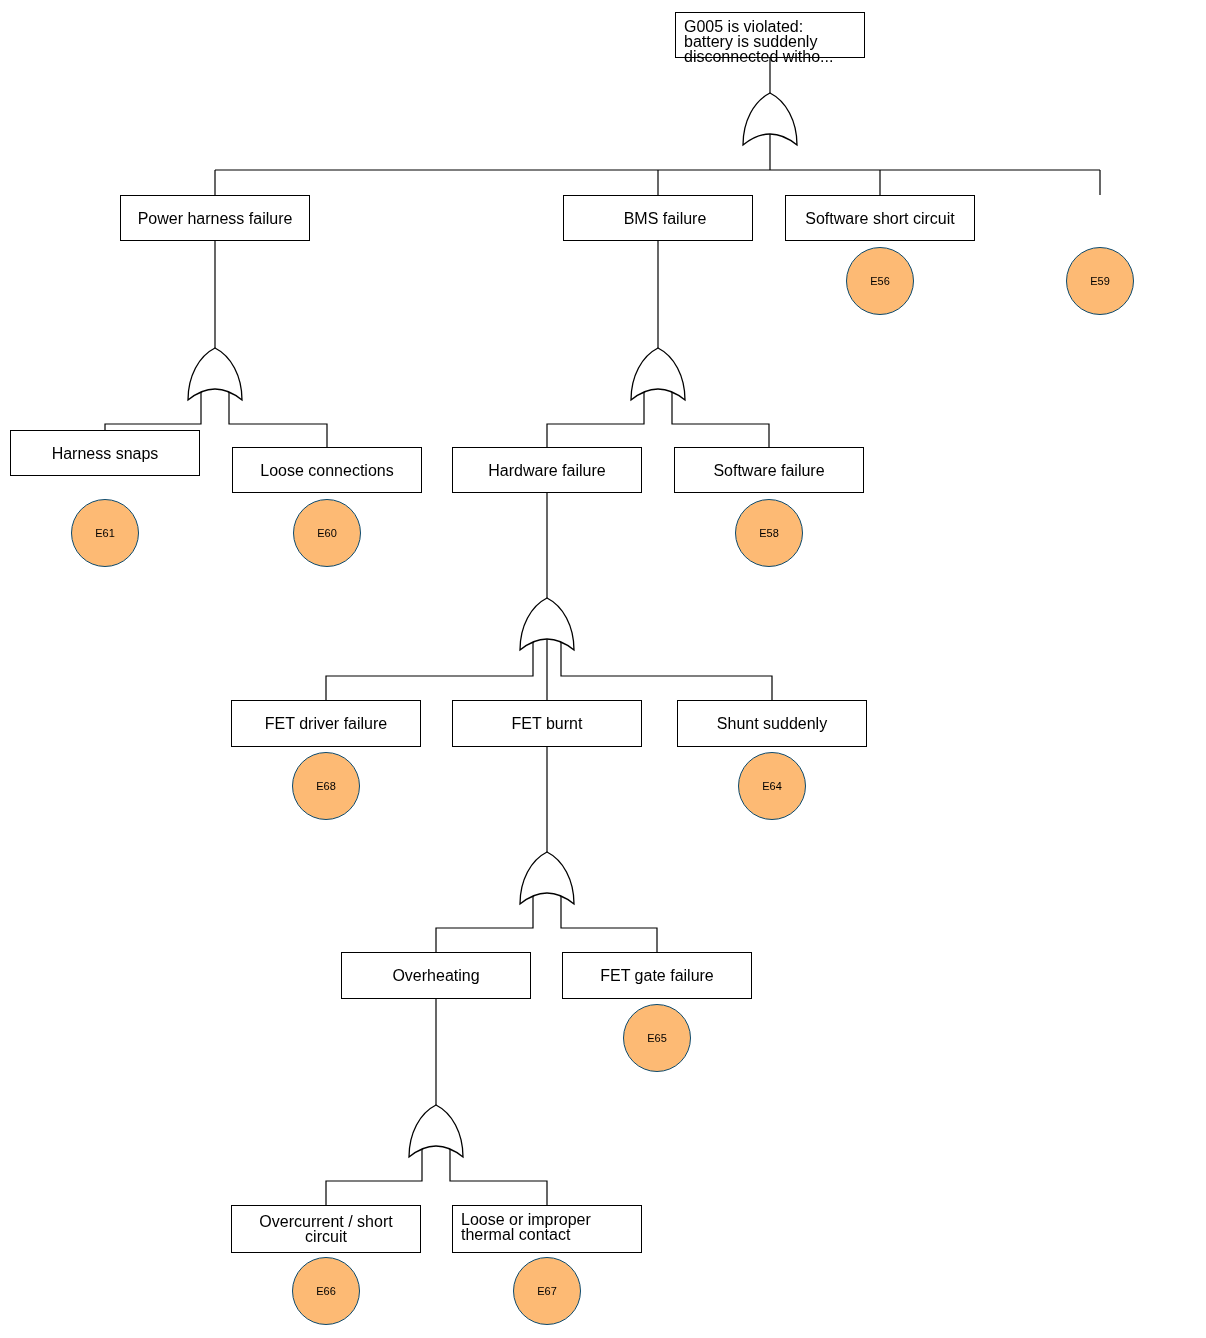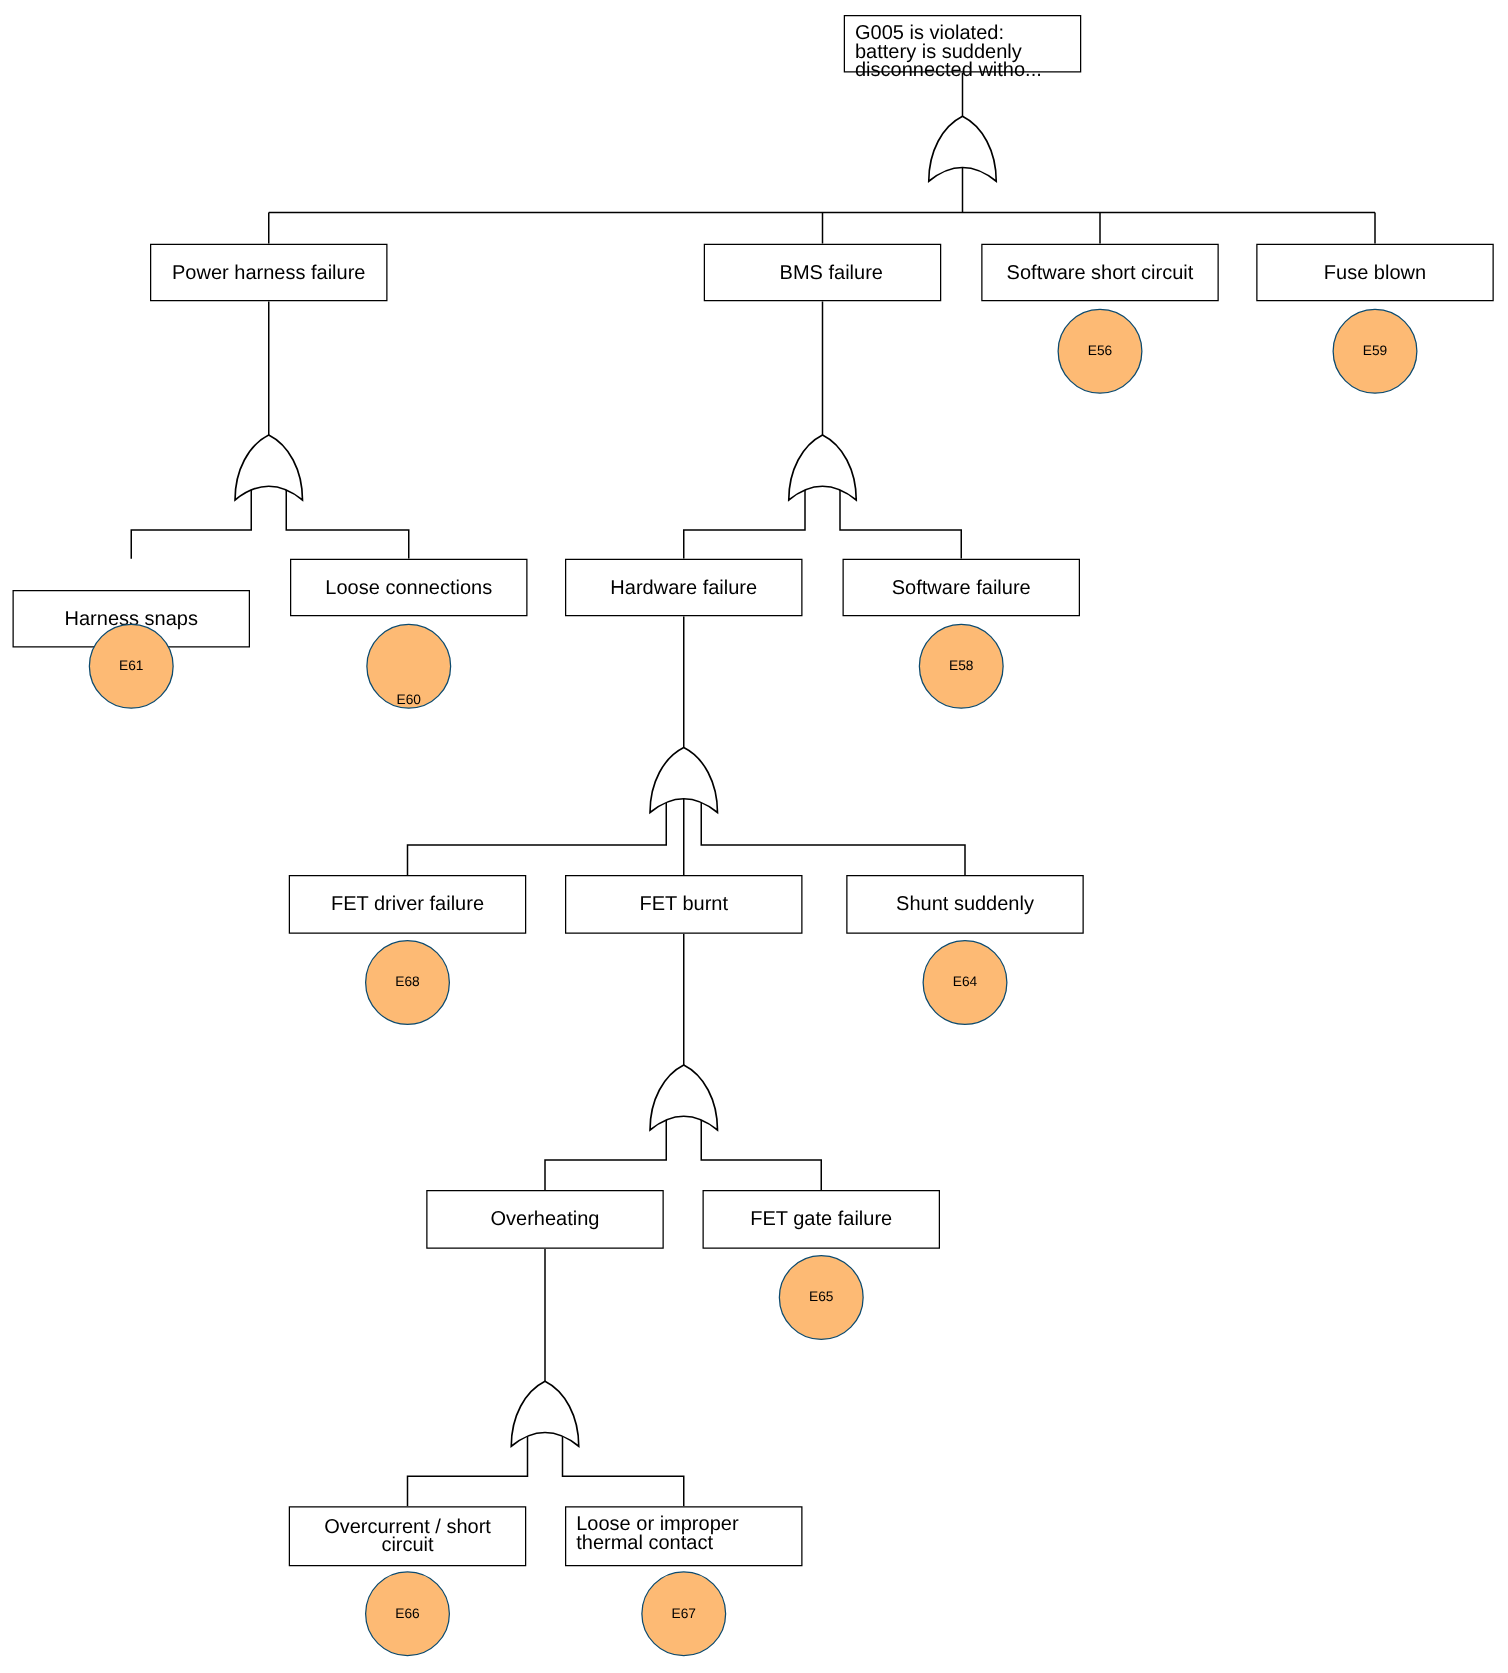--- a/index.html
+++ b/index.html
@@ -125,25 +125,22 @@
   </div>
 
   <div class="node" style="left:563px; top:195px;padding-left:20px;">
     <span>BMS failure</span>
   </div>
 
   <div class="node" style="left:785px; top:195px;">
     <span>Software short circuit</span>
   </div>
 
-  <div class="node" style="left:1005px; top:195px;">
-    <span>Fuse blown</span>
-  </div>
-
-  <div class="node" style="left:10px; top:472px;">
+
+  <div class="node" style="left:10px; top:430px;">
     <span>Harness snaps</span>
   </div>
 
   <div class="node" style="left:232px; top:447px;">
     <span>Loose connections</span>
   </div>
 
   <div class="node" style="left:452px; top:447px;">
     <span>Hardware failure</span>
   </div>
@@ -185,21 +182,21 @@
   </div>
 
   <div class="event-circle" style="left:1066px; top:247px;">
     <span>E59</span>
   </div>
 
   <div class="event-circle" style="left:71px; top:499px;">
     <span>E61</span>
   </div>
 
-  <div class="event-circle" style="left:293px; top:499px;align-items:flex-end;">
+  <div class="event-circle" style="left:293px; top:499px;">
     <span>E60</span>
   </div>
 
   <div class="event-circle" style="left:735px; top:499px;">
     <span>E58</span>
   </div>
 
   <div class="event-circle" style="left:292px; top:752px;">
     <span>E68</span>
   </div>

